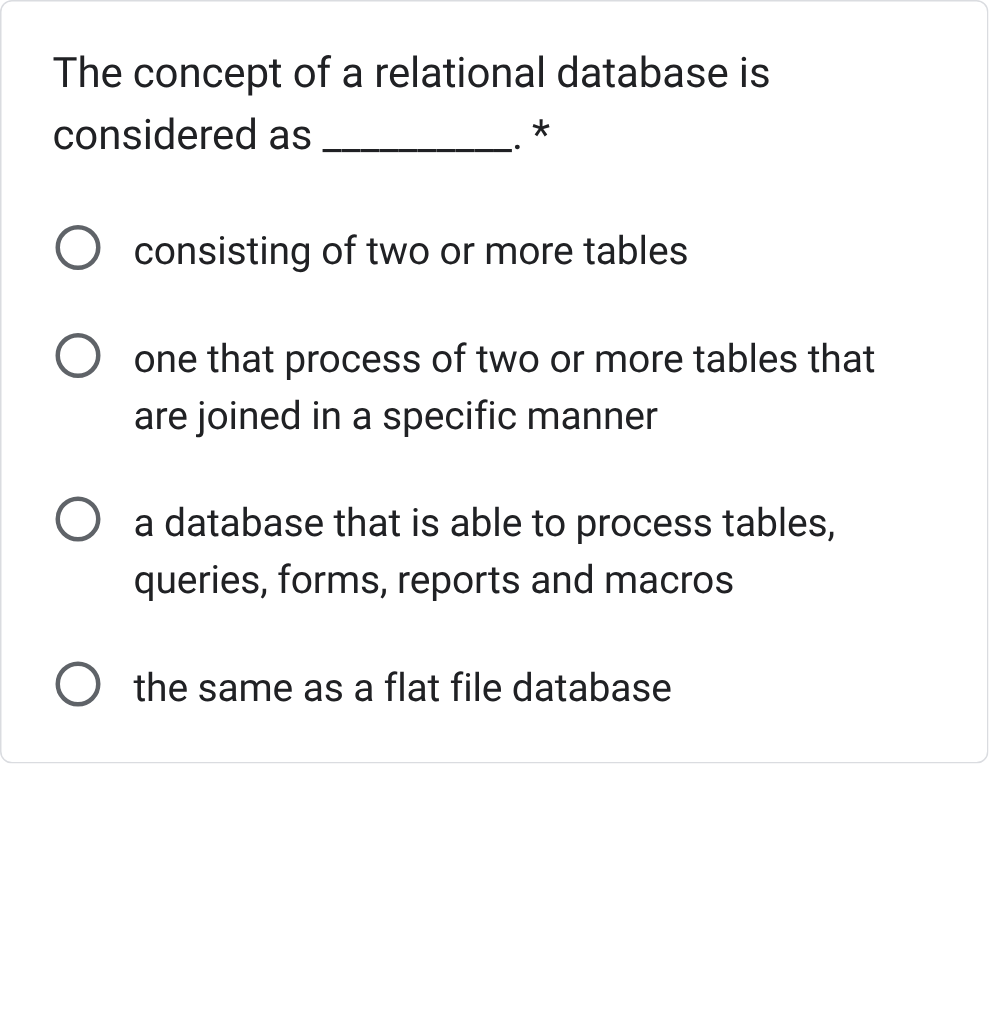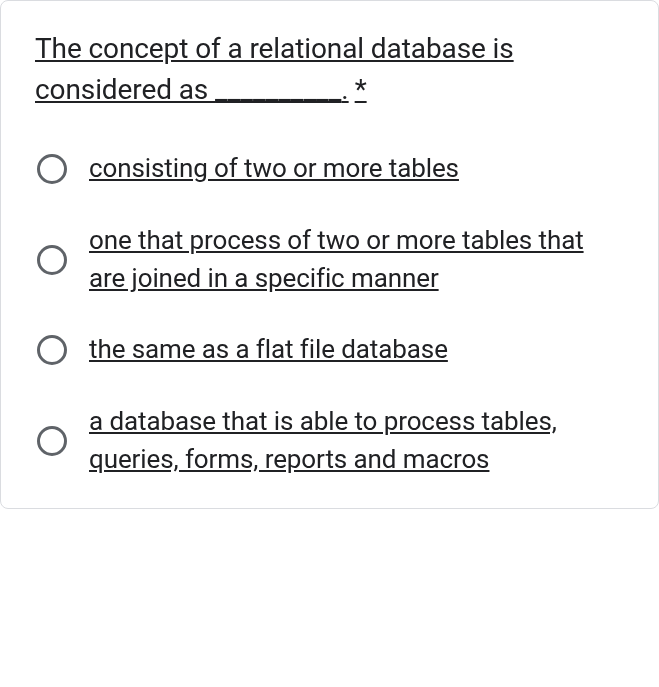--- a/index.html
+++ b/index.html
@@ -10,21 +10,20 @@
   body {
     font-family: Roboto, Arial, sans-serif;
     color: #202124;
     background: #fff;
     width: 659px;
   }
   .card {
     border: 1px solid #dadce0;
     border-radius: 8px;
     padding: 28px 32px 18px 34px;
-    text-decoration: underline;
   }
   .question-text {
     font-size: 28px;
     line-height: 1.45;
     letter-spacing: -0.1px;
     margin-bottom: 40px;
   }
   .question-text .q-main {
     display: inline;
   }
@@ -41,21 +40,20 @@
   }
   .options {
     display: flex;
     flex-direction: column;
     gap: 34px;
     padding-left: 2px;
     padding-bottom: 12px;
   }
   .option {
     display: flex;
-    align-items: center;
     gap: 22px;
     cursor: pointer;
   }
   .radio {
     width: 30px;
     height: 30px;
     border: 3px solid #5f6368;
     border-radius: 50%;
     flex-shrink: 0;
   }
@@ -81,22 +79,22 @@
       <span class="option-label">consisting of two or more tables</span>
     </label>
 
     <label class="option">
       <span class="radio"></span>
       <span class="option-label">one that process of two or more tables that are joined in a specific manner</span>
     </label>
 
     <label class="option">
       <span class="radio"></span>
-      <span class="option-label">the same as a flat file database</span>
+      <span class="option-label">a database that is able to process tables, queries, forms, reports and macros</span>
     </label>
 
     <label class="option">
       <span class="radio"></span>
-      <span class="option-label">a database that is able to process tables, queries, forms, reports and macros</span>
+      <span class="option-label">the same as a flat file database</span>
     </label>
 
   </div>
 </div>
 
 </body></html>

